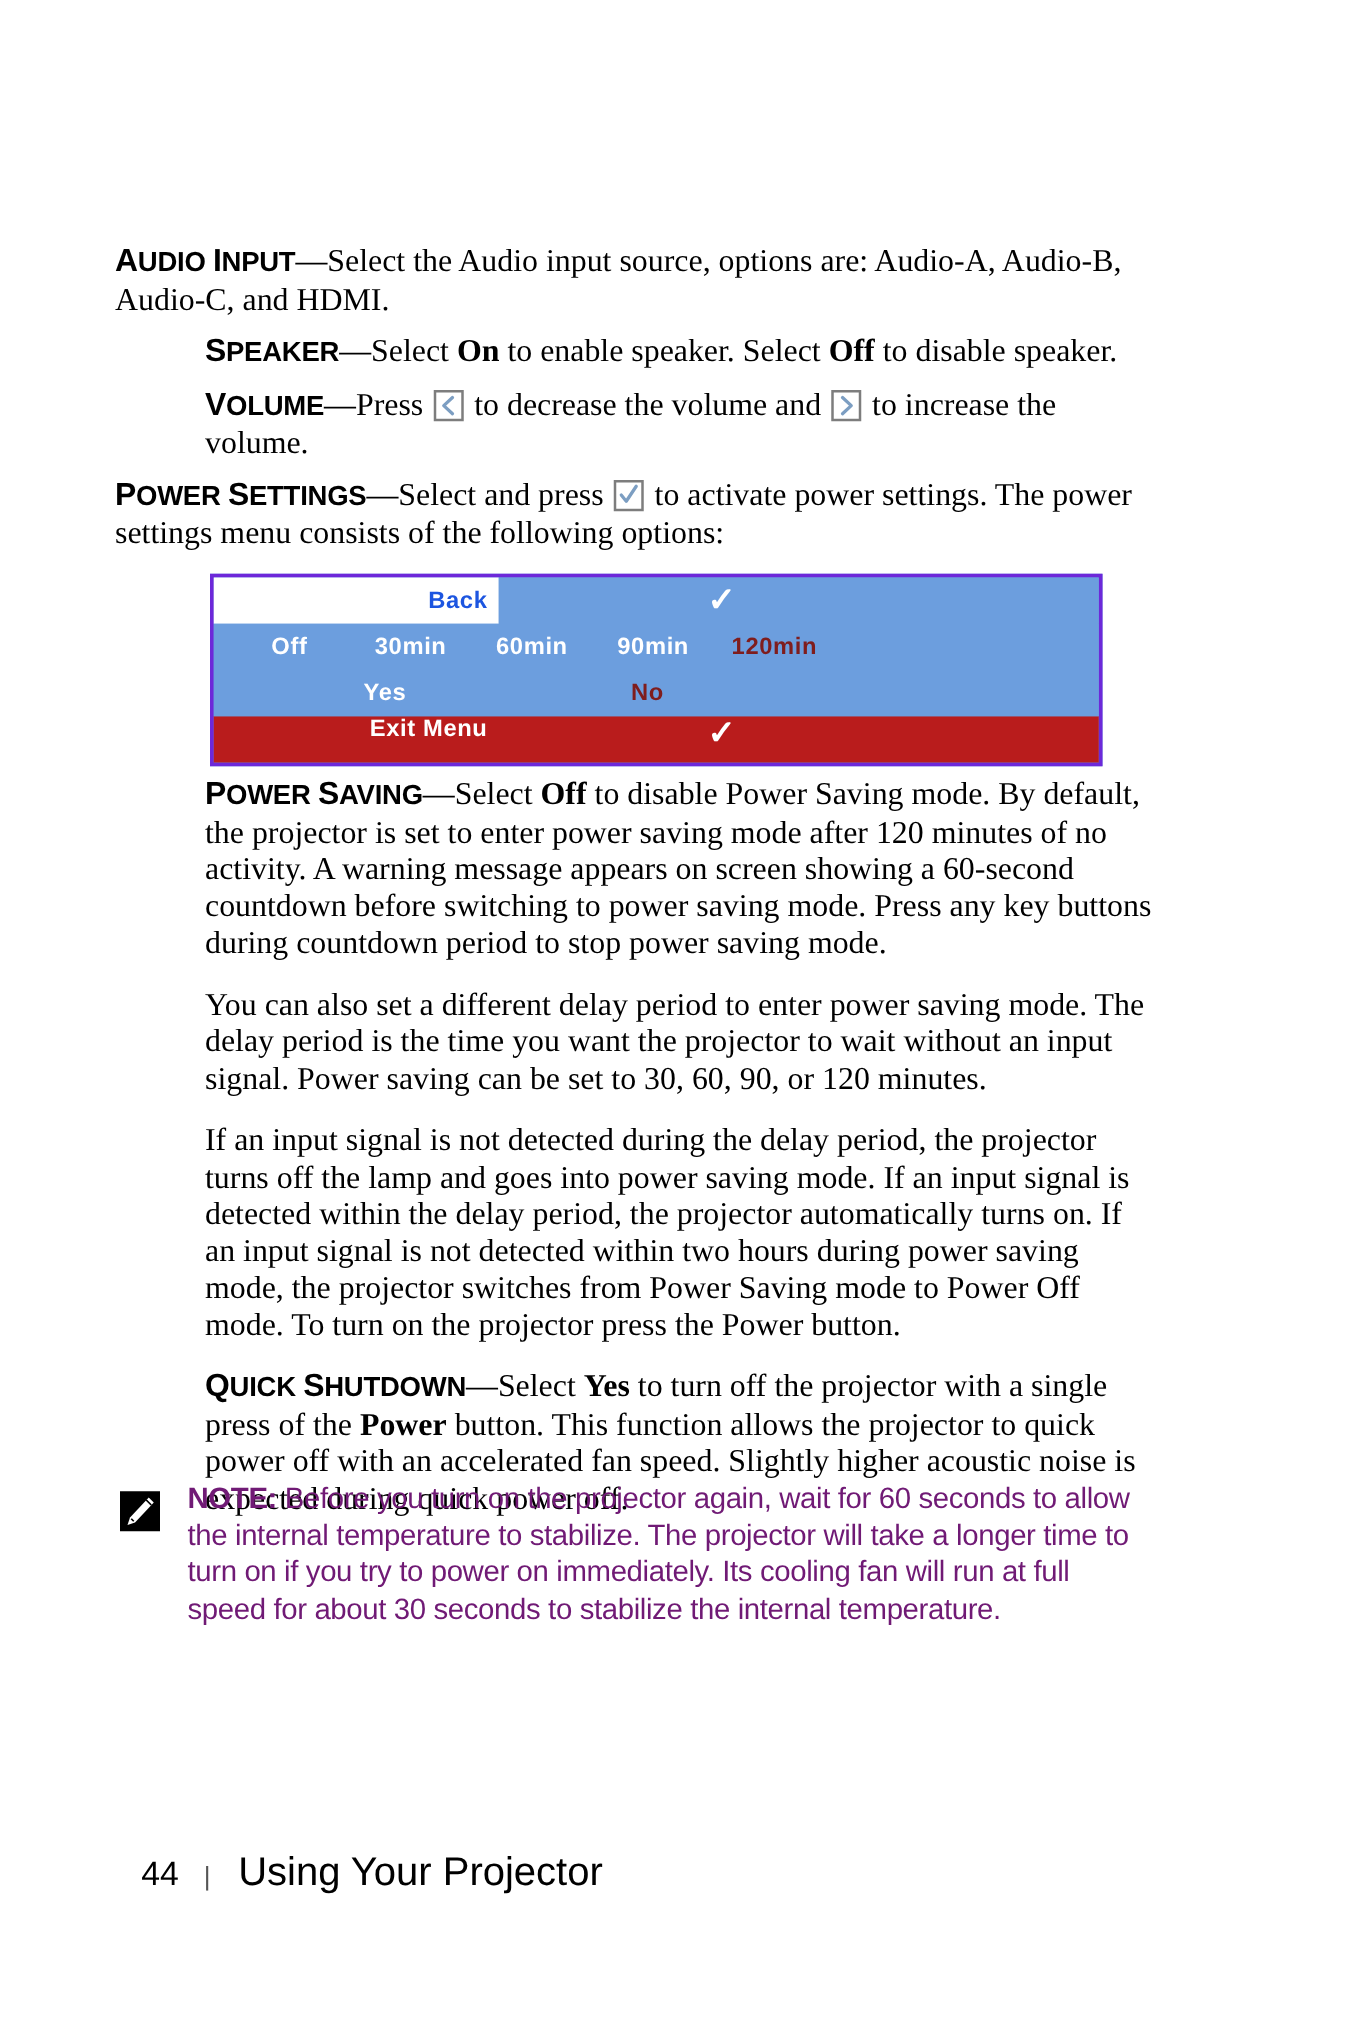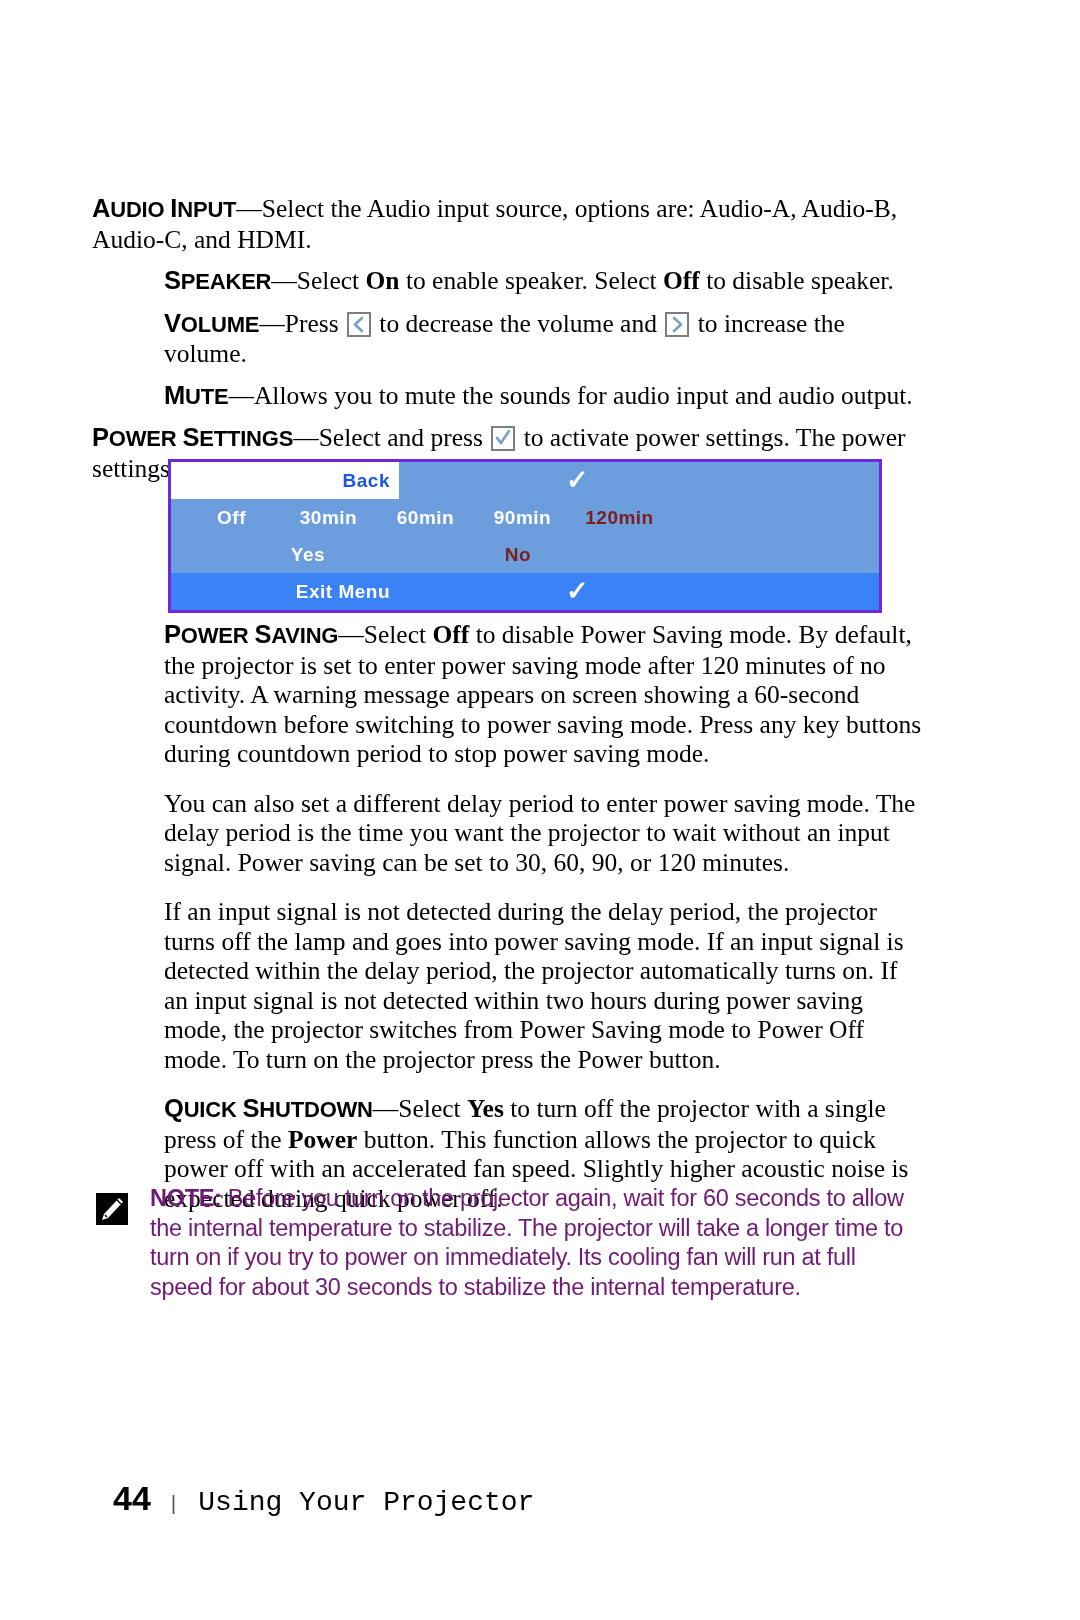--- a/index.html
+++ b/index.html
@@ -152,22 +152,21 @@
   .osd-row.r-saving .osd-val { width: 97px; }
   .osd-row.r-saving .osd-val:first-child { margin-left: 12px; }
 
   .osd-row.r-quick .osd-values { justify-content: flex-start; }
   .osd-row.r-quick .v-yes { width: 170px; margin-left: 52px; }
   .osd-row.r-quick .v-no  { width: 170px; margin-left: 40px; }
 
   .osd-exit {
     display: flex;
     height: 37px;
-    align-items: center;
-    background: #3b82f6;
+    background: #b91c1c;
     color: #ffffff;
   }
   .osd-exit .lbl {
     width: 228px;
     flex: 0 0 228px;
     text-align: right;
     padding-right: 9px;
     box-sizing: border-box;
     font-weight: bold;
     font-size: 19px;
@@ -212,33 +211,32 @@
   
   .footer {
     position: absolute;
     left: 113px;
     top: 1463px;
     display: flex;
     align-items: baseline;
     font-family: "Liberation Sans", sans-serif;
   }
   .footer .pg {
-    font-weight: bold;
-    font-size: 34px;
+    font-weight: normal;
+    font-size: 27px;
     color: #000;
   }
   .footer .bar {
     margin: 0 22px 0 20px;
     font-size: 21px;
     color: #555;
   }
   .footer .sec {
-    font-size: 28px;
+    font-size: 32px;
     color: #000;
-    font-family: Liberation Mono, monospace;
   }
 </style>
 </head>
 <body>
 
 <div class="page">
 
   <div class="content">
 
     <p class="body hang">
@@ -250,23 +248,20 @@
     </p>
 
     <p class="body indent" style="margin-top:12px;">
       <span class="runin"><span class="cap">V</span><span>OLUME</span></span><span class="dash">—</span><span>Press </span><span class="keyicon"><svg width="20" height="21" viewBox="0 0 20 21">
             <polyline points="13,4 6,10.5 13,17" fill="none" stroke="#7c9ec2" stroke-width="2.6" stroke-linecap="round" stroke-linejoin="round"></polyline>
           </svg></span><span> to decrease the volume and </span><span class="keyicon"><svg width="20" height="21" viewBox="0 0 20 21">
             <polyline points="7,4 14,10.5 7,17" fill="none" stroke="#7c9ec2" stroke-width="2.6" stroke-linecap="round" stroke-linejoin="round"></polyline>
           </svg></span><span> to increase the volume.</span>
     </p>
 
-    <p class="body indent" style="margin-top:12px;">
-      <span class="runin"><span class="cap">M</span><span>UTE</span></span><span class="dash">—</span><span>Allows you to mute the sounds for audio input and audio output.</span>
-    </p>
 
     <p class="body hang" style="margin-top:12px;">
       <span class="runin"><span class="cap">P</span><span>OWER </span><span class="cap">S</span><span>ETTINGS</span></span><span class="dash">—</span><span>Select and press </span><span class="keyicon"><svg width="20" height="21" viewBox="0 0 20 21">
             <polyline points="4,10 8,15 16,3" fill="none" stroke="#7c9ec2" stroke-width="2.6" stroke-linecap="round" stroke-linejoin="round"></polyline>
           </svg></span><span> to activate power settings. The power settings menu consists of the following options:</span>
     </p>
   </div>
 
   <div class="osd">
     <div class="osd-rows">

